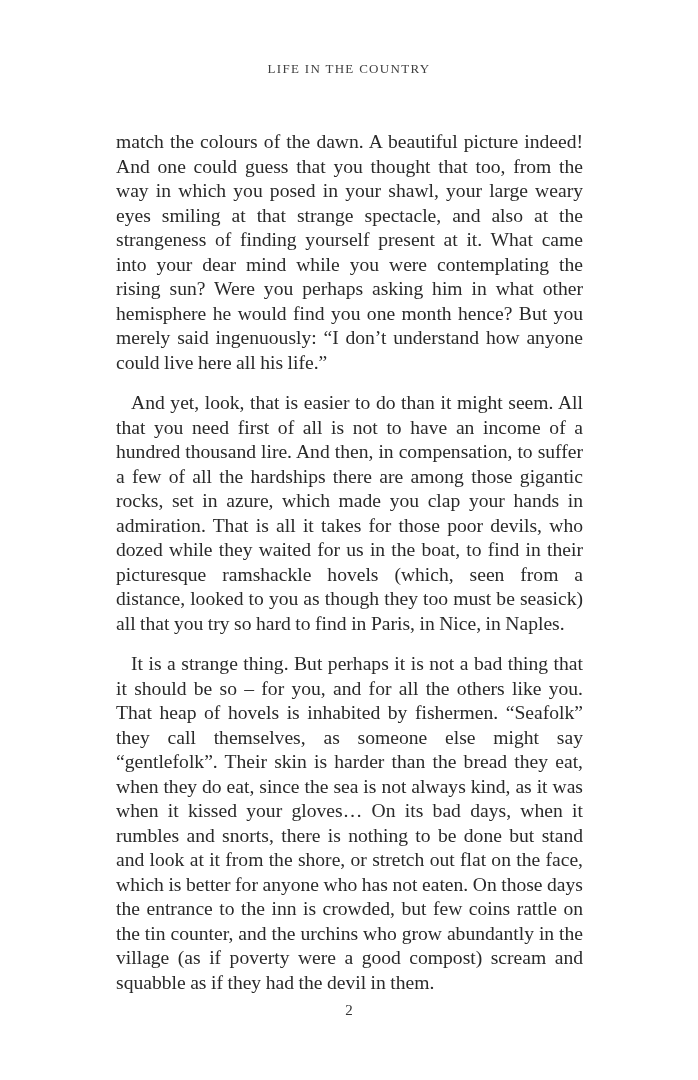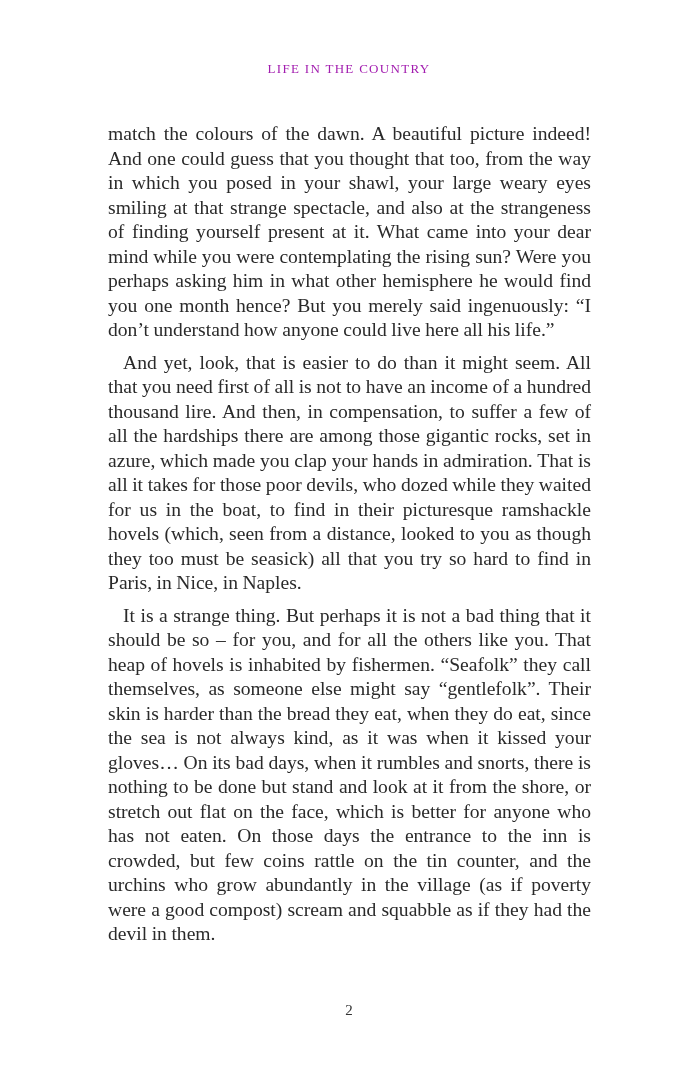--- a/index.html
+++ b/index.html
@@ -16,35 +16,35 @@
       color: #2a2a2a;
     }
     .running-head {
       position: absolute;
       top: 61px;
       left: 0;
       width: 698px;
       text-align: center;
       font-size: 13px;
       letter-spacing: 1.3px;
-      color: #a21caf;
+      color: #404040;
     }
     .text-block {
       position: absolute;
       top: 114px;
       left: 100px;
       width: 499px;
       font-size: 19.6px;
       line-height: 24.5px;
       text-align: justify;
       hyphens: none;
       word-spacing: -0.4px;
     }
     .text-block p {
-      margin: 8px;
+      margin: 16px;
       text-indent: 15px;
     }
     .text-block p.no-indent {
       text-indent: 0;
     }
     .folio {
       position: absolute;
       top: 1002px;
       left: 0;
       width: 698px;

